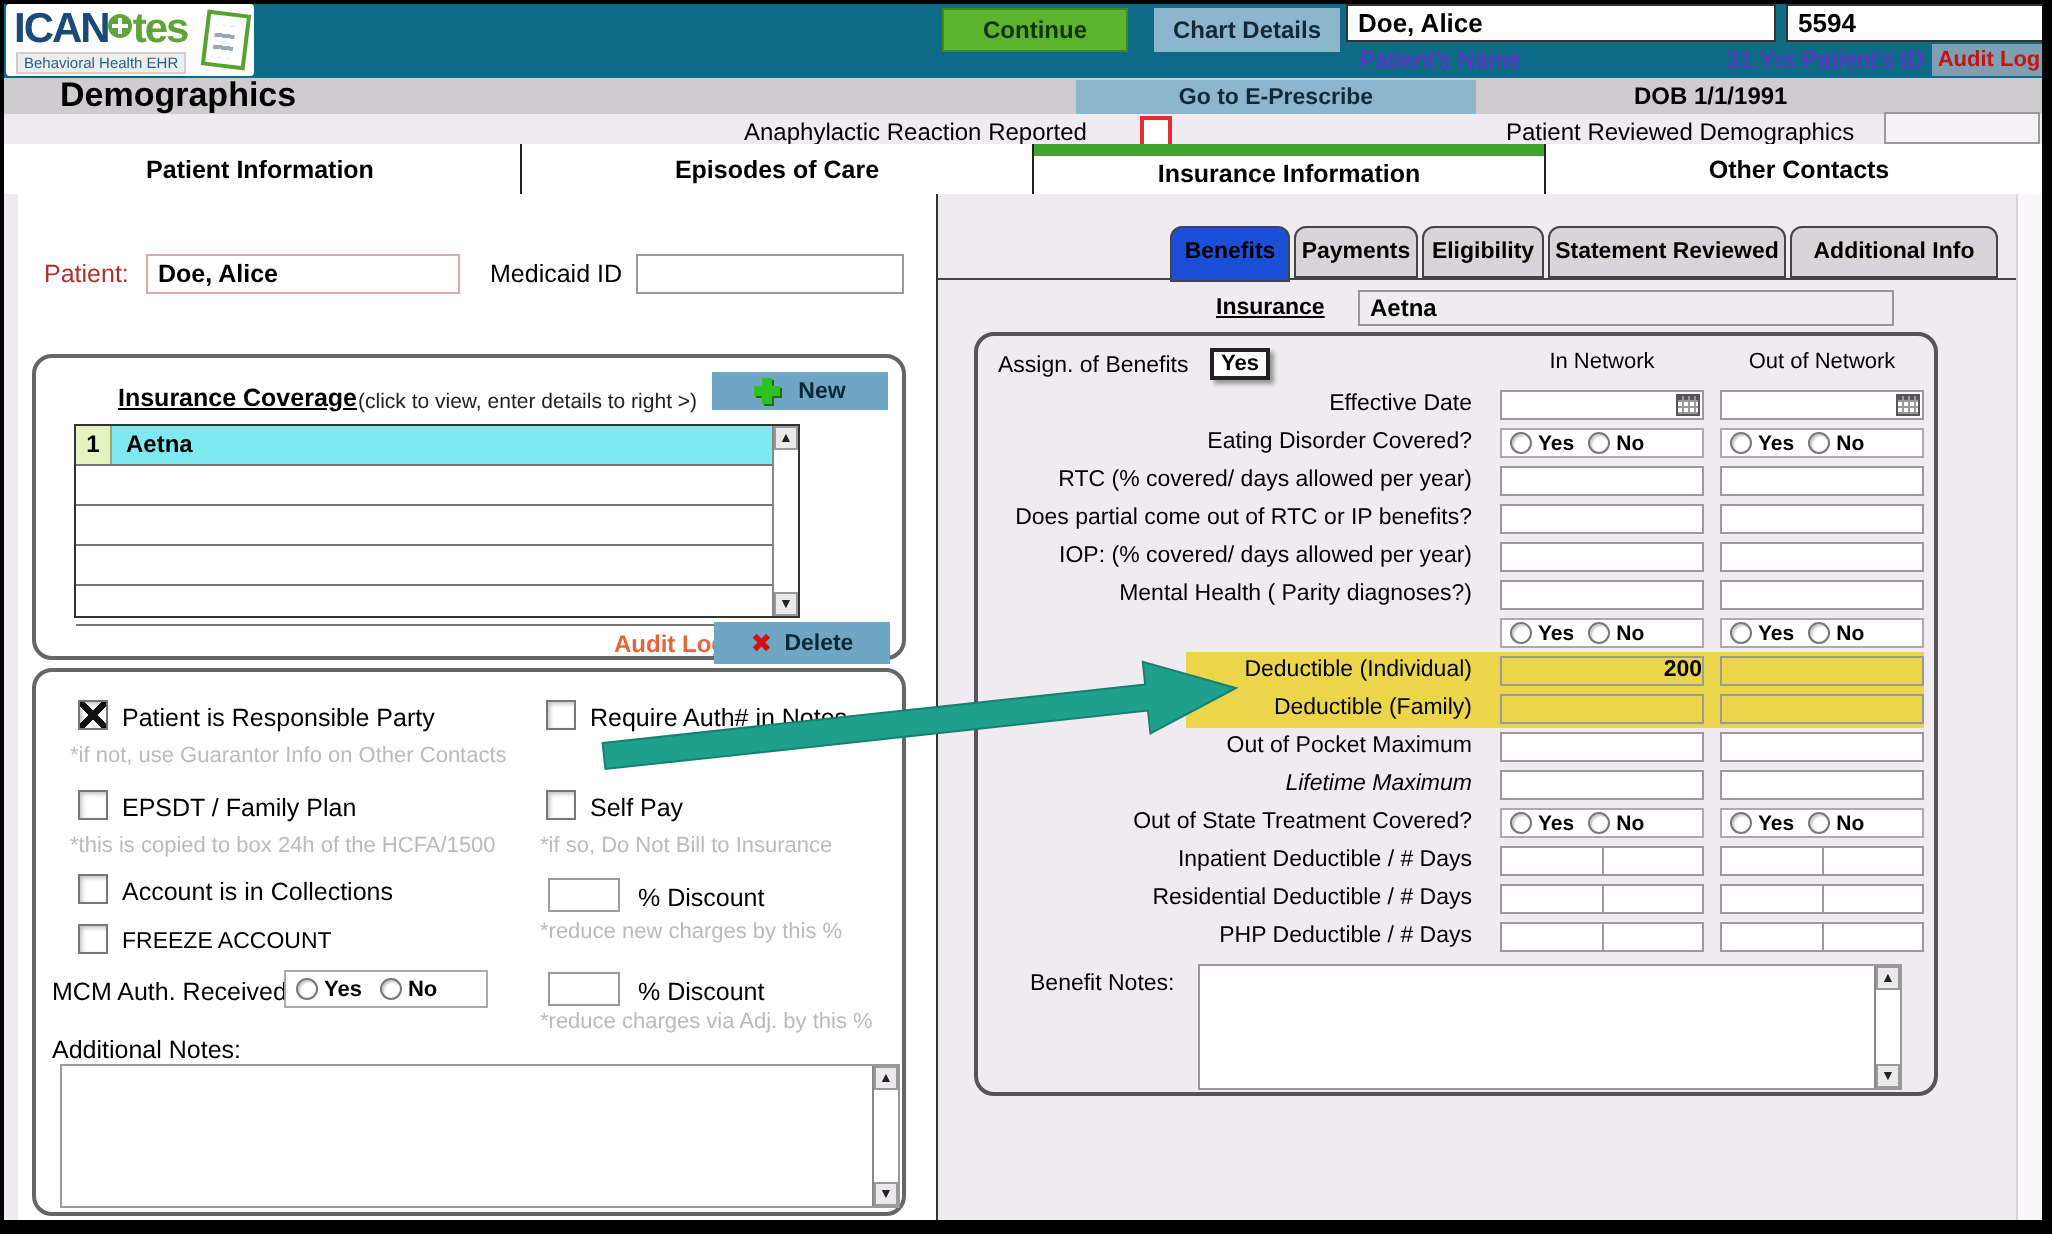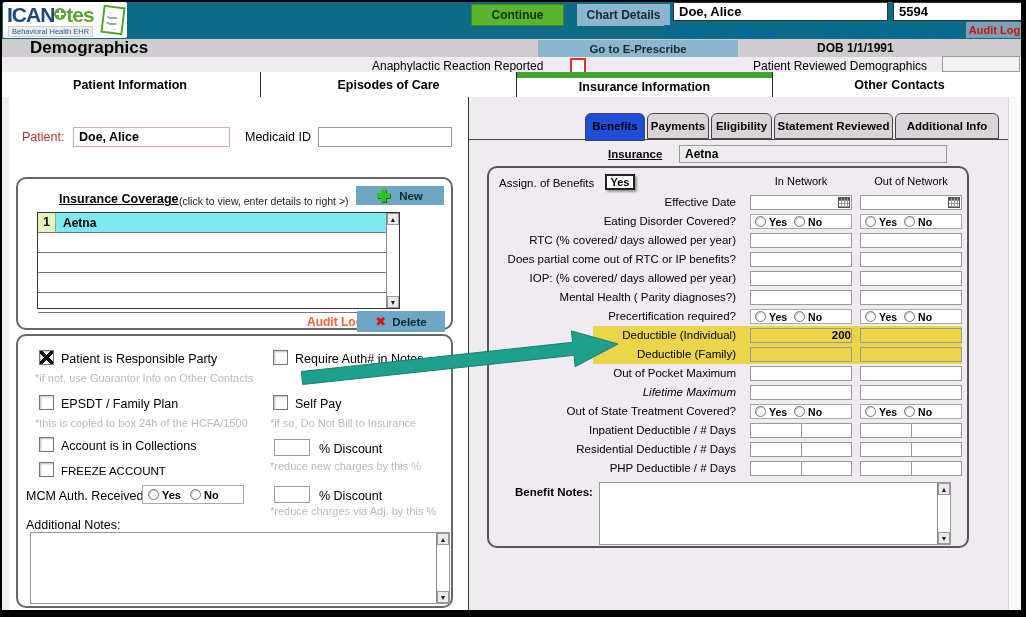--- a/index.html
+++ b/index.html
@@ -15,21 +15,21 @@
     background-image:linear-gradient(#fff,#fff),linear-gradient(#fff,#fff);
     background-size:8px 2px,2px 8px;background-position:center center;background-repeat:no-repeat;background-color:#5FA437;}
   .logo-tag{position:absolute;left:5px;top:24px;font-size:7.5px;color:#20628F;background:#EDEDED;padding:0 3px;border:1px solid #cfcfcf;}
   .doc-icon{position:absolute;right:3px;top:4px;width:18px;height:24px;background:#fff;border:2px solid #57A32F;transform:rotate(7deg);
     background-image:repeating-linear-gradient(to bottom,transparent 0 4px,#9aa7b5 4px 6px);background-size:10px 16px;background-position:3px 5px;background-repeat:no-repeat;}
   .btn{display:flex;align-items:center;justify-content:center;font-weight:bold;cursor:pointer;box-sizing:border-box;}
   .btn-green{background:#5CB42E;border:1px solid #3E8A1D;color:#10330a;font-size:12px;}
   .btn-steel{background:#8CB6CE;color:#122A38;font-size:12px;}
   .btn-steel2{background:#6FA6C3;color:#0d2835;font-size:11.5px;}
   .hdr-input{background:#fff;border:1px solid #333;box-sizing:border-box;font-weight:bold;font-size:13px;line-height:17px;padding-left:5px;}
-  .band-lbl{color:#0369a1;font-weight:bold;font-size:16px;}
+  .band-lbl{color:#6d28d9;font-weight:normal;font-size:12px;}
   .audit-chip{background:#7FA0B2;color:#C41414;font-weight:bold;font-size:11px;display:flex;align-items:center;justify-content:center;}
   
   .bar-gray{left:0;top:39px;width:1026px;height:18px;background:#CFCCD0;}
   .page-title{left:30px;top:39px;font-size:17px;font-weight:bold;line-height:18px;}
   .dob{font-weight:bold;font-size:12px;line-height:18px;}
   .alert-lbl{font-size:12px;line-height:14px;}
   .red-cb{width:12px;height:12px;background:#fff;border:2px solid #E03030;}
   .mini-input{background:#F4F1F4;border:1px solid #9a9a9a;box-sizing:border-box;}
   
   .tabbar{left:0;top:72px;width:1026px;height:25px;background:#fff;}
@@ -269,21 +269,20 @@
           <div class="blab">IOP: (% covered/ days allowed per year)</div>
           <div class="bcell cin binput"></div>
           <div class="bcell cout binput"></div>
         </div>
         <div class="brow" style="top: 120px;">
           <div class="blab">Mental Health ( Parity diagnoses?)</div>
           <div class="bcell cin binput"></div>
           <div class="bcell cout binput"></div>
         </div>
         <div class="brow" style="top: 139px;">
-          <div class="blab">Precertification required?</div>
           <div class="bcell cin bradio">
             <span class="rdot"></span>
             <span class="rlab">Yes</span>
             <span class="rdot"></span>
             <span class="rlab">No</span>
           </div>
           <div class="bcell cout bradio">
             <span class="rdot"></span>
             <span class="rlab">Yes</span>
             <span class="rdot"></span>
@@ -352,21 +351,21 @@
           <div class="bcell cin bsplit">
             <span class="half"></span>
             <span class="half"></span>
           </div>
           <div class="bcell cout bsplit">
             <span class="half"></span>
             <span class="half"></span>
           </div>
         </div>
       </div>
-    <div class="abs assign-lbl" style="left:26px;top:318px;font-weight:bold;">Benefit Notes:</div>
+    <div class="abs assign-lbl" style="left:26px;top:318px;">Benefit Notes:</div>
     <div class="tarea" style="left:110px;top:314px;width:352px;height:63px;">
       <div class="vsb">
           <span class="sbtn up"></span>
           <span class="sbtn dn"></span>
         </div>
     </div>
   </div>
 
   <svg id="arrow-svg" width="1026" height="617">
     <polygon points="301.3,371.5 572.6,342.3 571.4,330.9 618,344 575.2,366.7 574,355.3 302.7,384.5" fill="#1EA08C" stroke="#17816F" stroke-width="1"></polygon>

